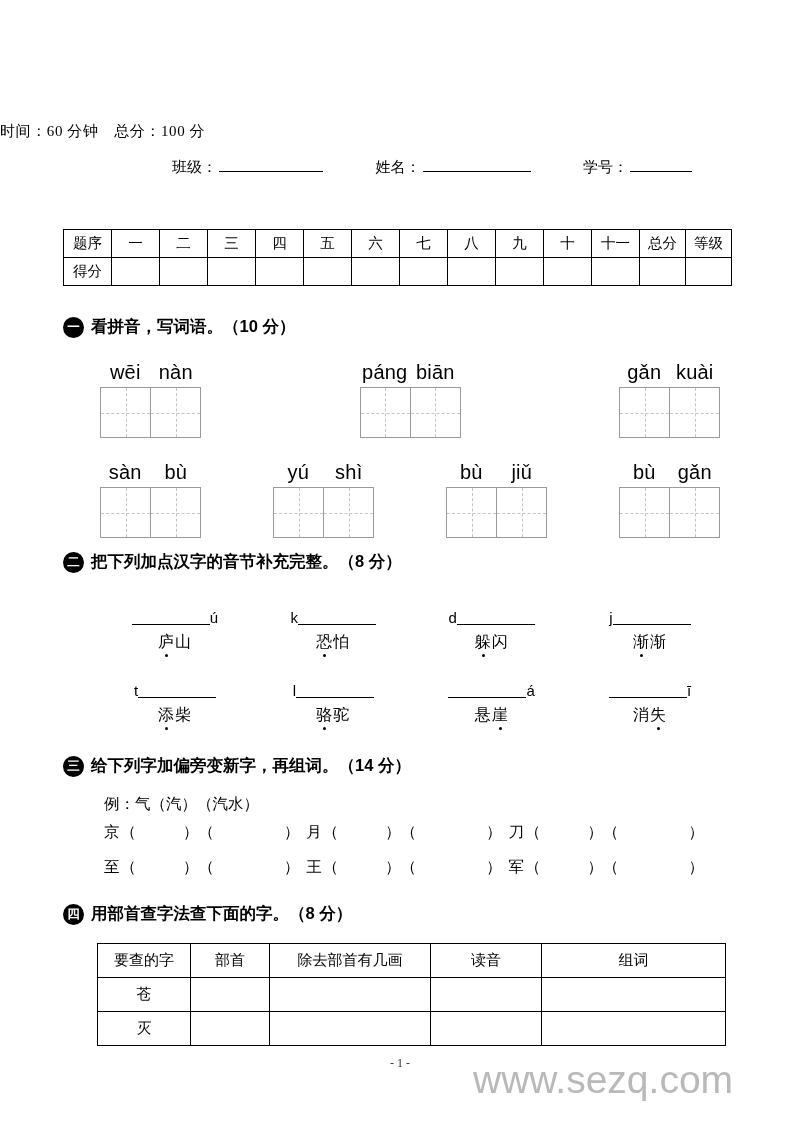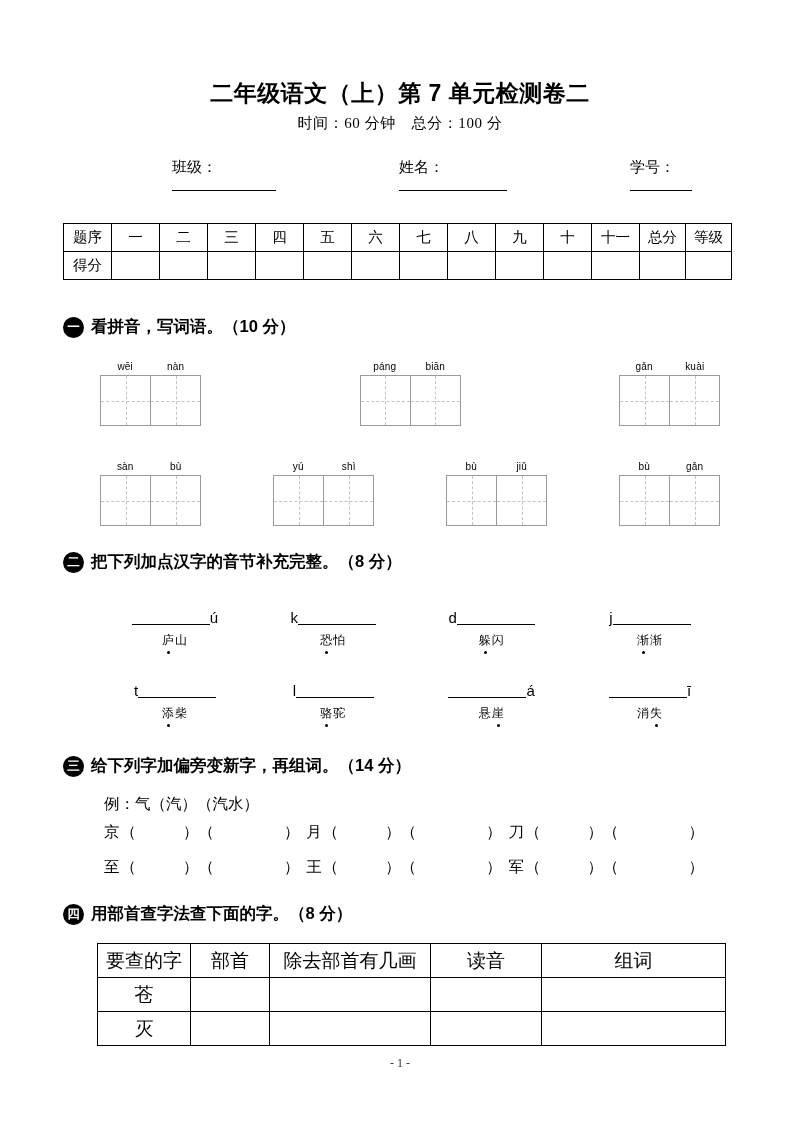--- a/index.html
+++ b/index.html
@@ -28,51 +28,50 @@
     left: 0; top: 78px;
     width: 800px;
     text-align: center;
     font-family: "Liberation Sans", "DejaVu Sans", sans-serif;
     font-weight: bold;
     font-size: 23px;
     letter-spacing: 0.5px;
   }
   .doc-subtitle {
     position: absolute;
-    left: 0; top: 114px;
+    left: 0; top: 122px;
     width: 800px;
-    text-align: center;
     font-size: 15px;
     letter-spacing: 0.6px;
   }
   .idline {
     position: absolute;
     top: 158px;
     left: 172px;
     width: 520px;
     display: flex;
     justify-content: space-between;
     align-items: baseline;
     font-size: 15px;
   }
-  .idfield { display: flex; align-items: baseline; white-space: nowrap; flex-direction: column; }
+  .idfield { display: flex; align-items: baseline; white-space: nowrap; }
   .idfield .lbl { margin-right: 2px; }
   .rule {
     display: inline-block;
     border-bottom: 1.2px solid #000;
     height: 13px;
   }
   .rule.w1 { width: 104px; }
   .rule.w2 { width: 108px; }
   .rule.w3 { width: 62px; }
 
   
   .score-table {
     position: absolute;
-    left: 63px; top: 223px;
+    left: 63px; top: 229px;
     border-collapse: collapse;
     font-size: 14px;
   }
   .score-table td {
     border: 1.1px solid #000;
     text-align: center;
     vertical-align: middle;
     height: 27px;
     padding: 0;
   }
@@ -113,21 +112,21 @@
     justify-content: space-between;
     width: 620px;
     left: 100px;
   }
   .pin-group { display: flex; flex-direction: column; align-items: center; }
   .pin-syls {
     display: flex;
     justify-content: space-around;
     width: 100%;
     font-family: "Liberation Sans", "DejaVu Sans", sans-serif;
-    font-size: 10px;
+    font-size: 20px;
     margin-bottom: 3px;
     letter-spacing: 0.2px;
     align-items: flex-end;
   }
   .pin-syls span { flex: 1; text-align: center; }
   .tzg {
     display: flex;
     border: 1px solid #9a9a9a;
   }
   .tzg .cell {
@@ -176,21 +175,21 @@
   }
   .syl-top .pre, .syl-top .post { line-height: 1; }
   .syl-blank {
     display: inline-block;
     border-bottom: 1.3px solid #000;
     height: 15px;
     width: 78px;
   }
   .syl-word {
     margin-top: 7px;
-    font-size: 12px;
+    font-size: 16px;
     position: relative;
     letter-spacing: 1px;
   }
   .syl-word .dotchar { position: relative; }
   .syl-word .dotchar::after {
     content: "";
     position: absolute;
     left: 50%;
     bottom: -7px;
     width: 3px; height: 3px;
@@ -216,21 +215,21 @@
   .rad-item .ch { margin-right: 1px; }
   .gap1 { display: inline-block; width: 47px; }
   .gap2 { display: inline-block; width: 70px; }
   .rad-sp { display: inline-block; width: 38px; }
 
   
   .lookup-table {
     position: absolute;
     left: 97px; top: 943px;
     border-collapse: collapse;
-    font-size: 19px;
+    font-size: 15px;
   }
   .lookup-table td {
     border: 1.2px solid #000;
     text-align: center;
     vertical-align: middle;
     height: 33px;
     padding: 0;
   }
   .lookup-table td.c0 { width: 92px; }
   .lookup-table td.c1 { width: 78px; }
@@ -256,21 +255,20 @@
     color: #b9b9b9;
     letter-spacing: 0px;
     white-space: nowrap;
   }
 </style>
 </head>
 <body>
 
 <div class="page">
 
-  <div class="doc-title">二年级语文（上）第 7 单元检测卷二</div>
   <div class="doc-subtitle">时间：60 分钟　总分：100 分</div>
 
   <div class="idline">
     <div class="idfield">
       <span class="lbl">班级：</span>
       <span class="rule w1"></span>
     </div>
     <div class="idfield">
       <span class="lbl">姓名：</span>
       <span class="rule w2"></span>
@@ -570,14 +568,15 @@
         <td class="c0">灭</td>
         <td class="c1"></td>
         <td class="c2"></td>
         <td class="c3"></td>
         <td class="c4"></td>
       </tr>
     </tbody>
   </table>
 
   <div class="page-num">- 1 -</div>
+  <div class="watermark">www.sezq.com</div>
 
 </div>
 
 </body></html>

